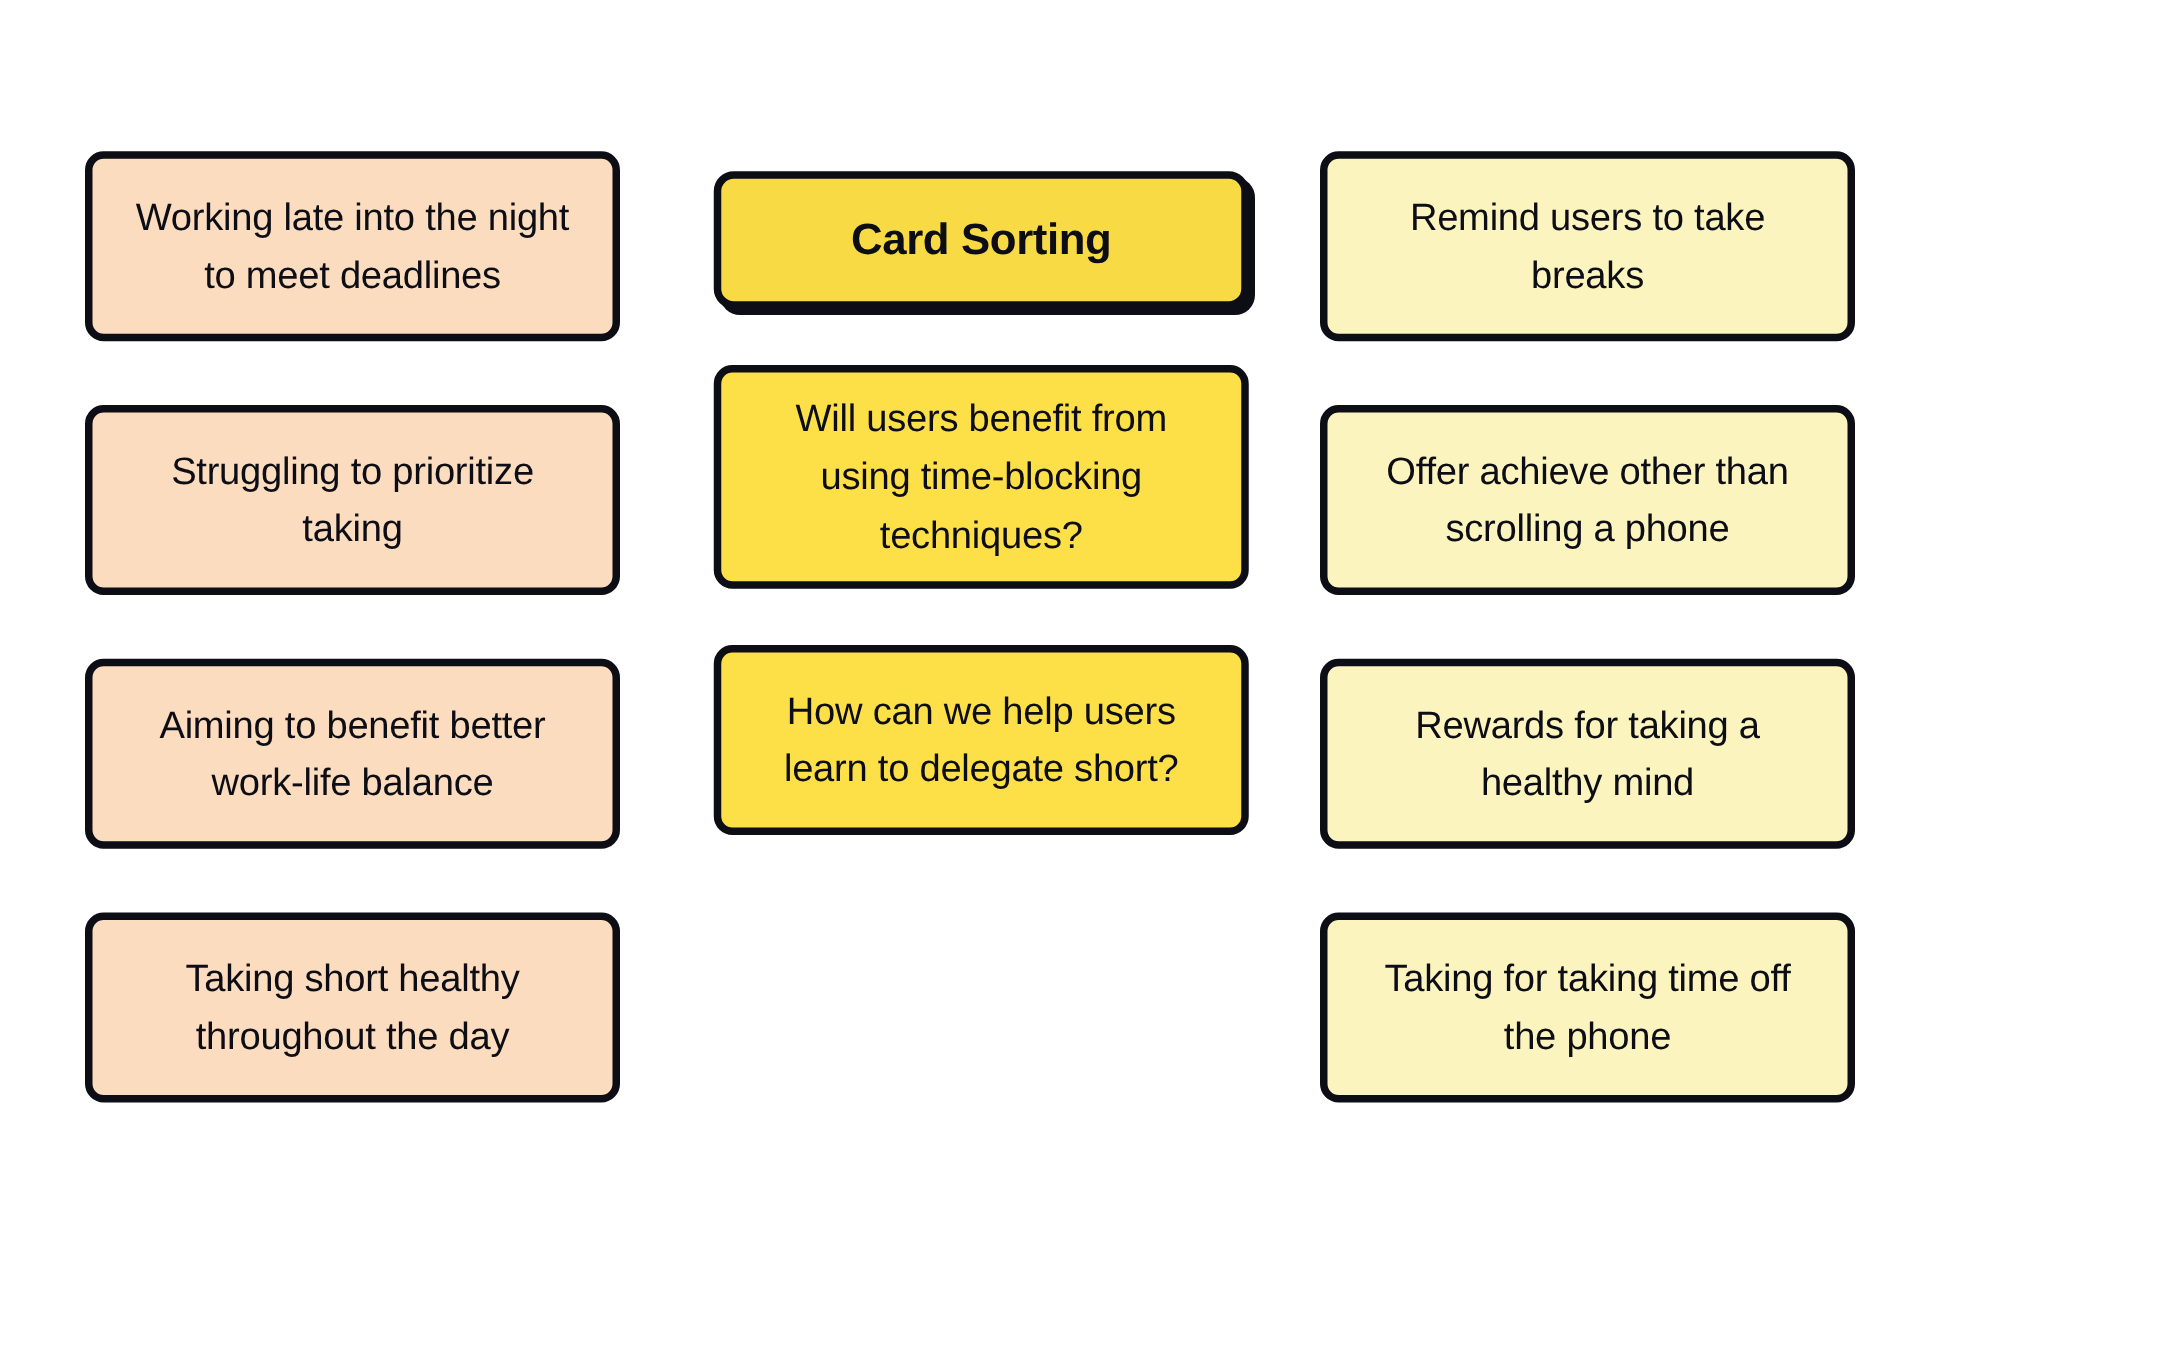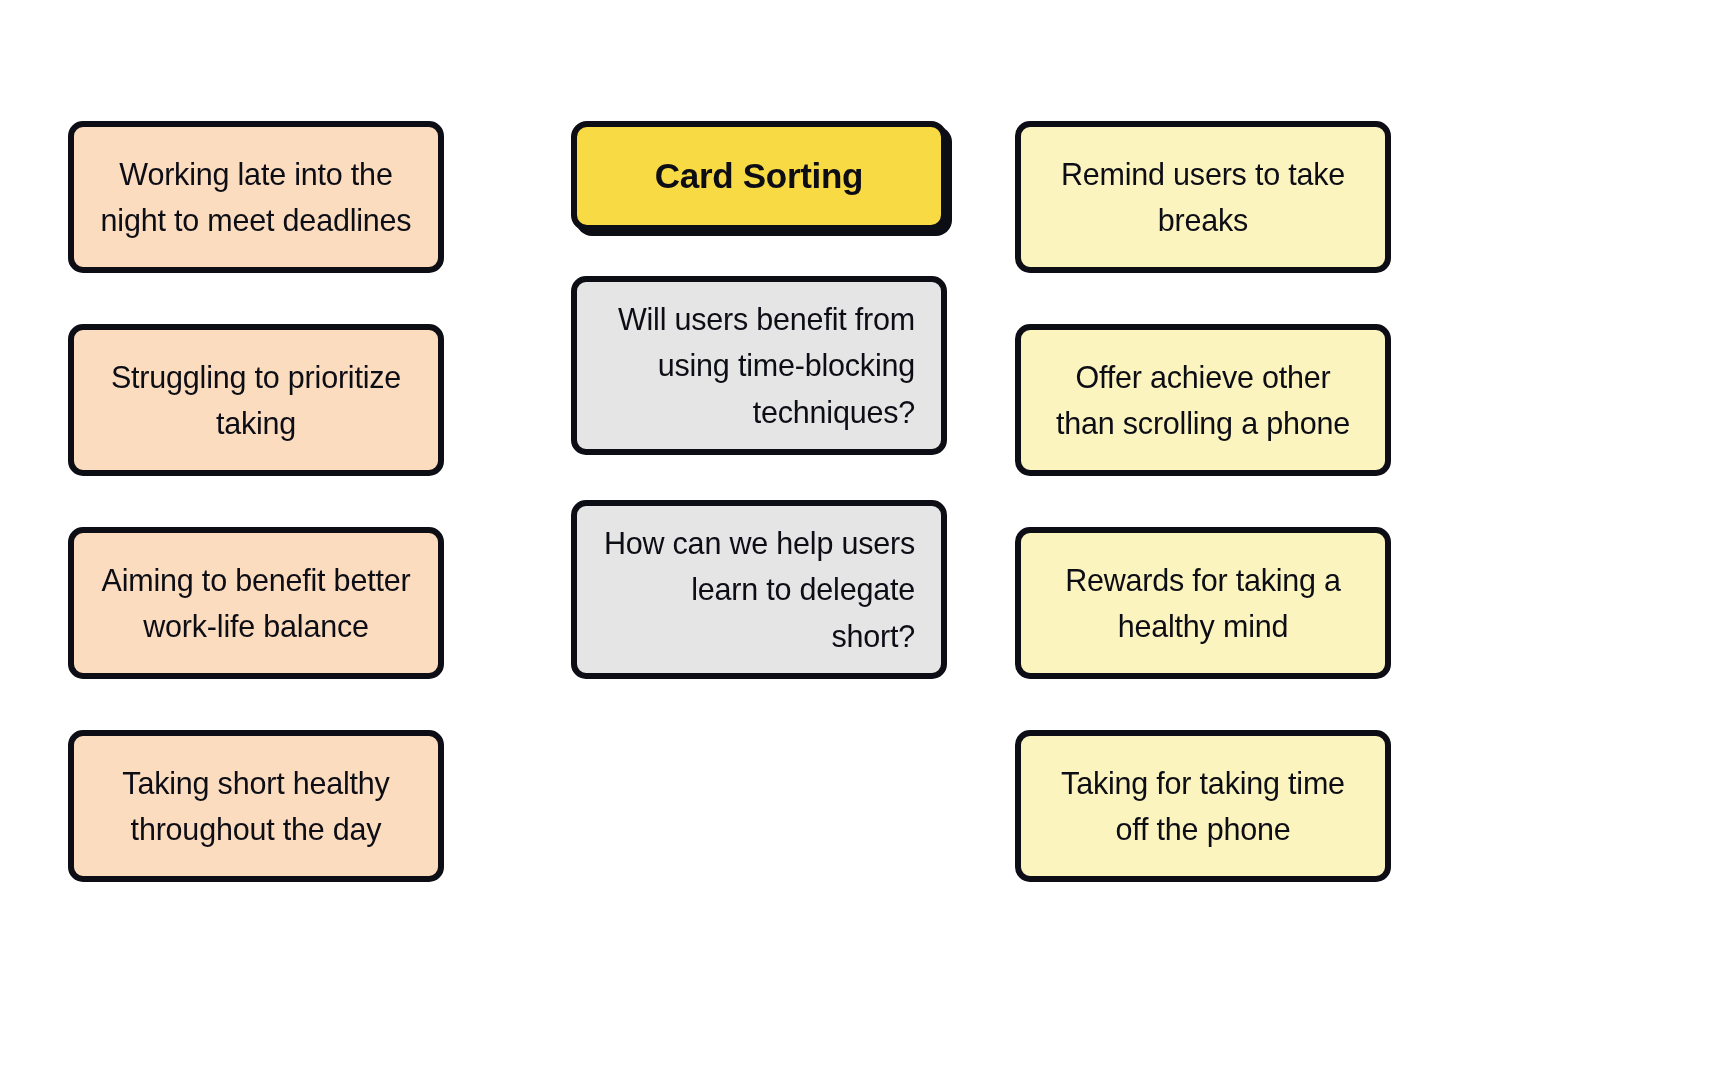--- a/index.html
+++ b/index.html
@@ -24,44 +24,44 @@
   }
 
   
   .column {
     position: absolute;
     top: 121px;
     display: flex;
     flex-direction: column;
   }
   .col-left   { left: 68px;   width: 428px; gap: 51px; }
-  .col-center { left: 571px;  width: 428px; gap: 51px; }
-  .col-right  { left: 1015px; width: 428px; gap: 51px; justify-content: flex-end; }
+  .col-center { left: 571px;  width: 428px; gap: 51px; margin-top: 16px; }
+  .col-right  { left: 1056px; width: 428px; gap: 51px; justify-content: flex-end; }
 
   
   .card {
     box-sizing: border-box;
-    width: 376px;
+    width: 428px;
     min-height: 152px;
     border: 6px solid #0d0d16;
     border-radius: 15px;
     display: flex;
     align-items: center;
     justify-content: center;
     text-align: center;
     padding: 14px 26px;
     color: #0d0d16;
     font-size: 30.5px;
     line-height: 1.52;
     letter-spacing: -0.2px;
     font-weight: 400;
   }
 
   .card-peach  { background: #fbdcbe; }
-  .card-blue   { background: #e5e5e5; text-align: right; }
+  .card-blue   { background: #fde047; }
   .card-yellow { background: #fcf4be; }
 
   
   .card-header {
     background: #f8da45;
     min-height: 110px;
     font-size: 35px;
     font-weight: 700;
     letter-spacing: -0.3px;
     box-shadow: 5px 5px 0 0 #0d0d16;

